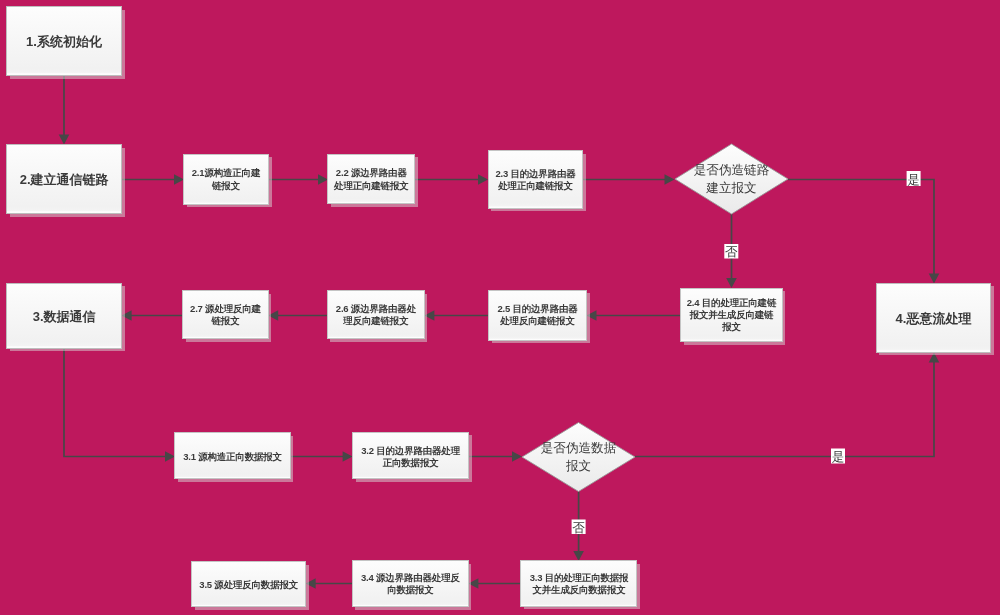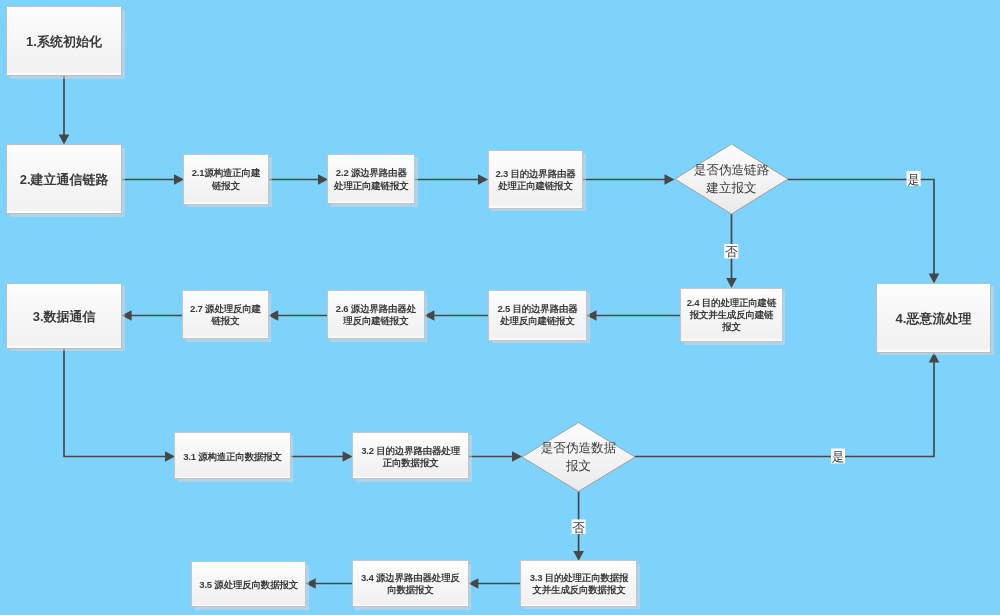--- a/index.html
+++ b/index.html
@@ -1,19 +1,19 @@
 <!DOCTYPE html>
 <html><head>
 <meta charset="utf-8">
 <title>flowchart</title>
 <style>
   html,body{margin:0;padding:0;background:#ffffff;}
   body{width:1000px;height:615px;overflow:hidden;
        font-family:"Liberation Sans", sans-serif;}
-  #canvas{position:relative;width:1000px;height:615px;background:#7dd3fc;}
+  #canvas{position:relative;width:1000px;height:615px;background:#be185d;}
   svg#diagram{position:absolute;left:0;top:0;width:1000px;height:615px;display:block;will-change:transform;}
 
   .node-shape{stroke:#bdbdbd;stroke-width:1;fill:url(#boxgrad);}
   .node-shape.sm{stroke:#c4c4c4;}
   .node-shadow{fill:#d8d8d8;opacity:.50;}
   .decision-shape{stroke:#9a9a9a;stroke-width:0.9;fill:url(#diagrad);}
 
   text{fill:#3a3a3a;}
   .t-big{font-family:"Liberation Sans", sans-serif;font-weight:bold;font-size:13px;}
   .t-small{font-family:"Liberation Sans", sans-serif;font-weight:bold;font-size:9.5px;letter-spacing:-0.2px;}

